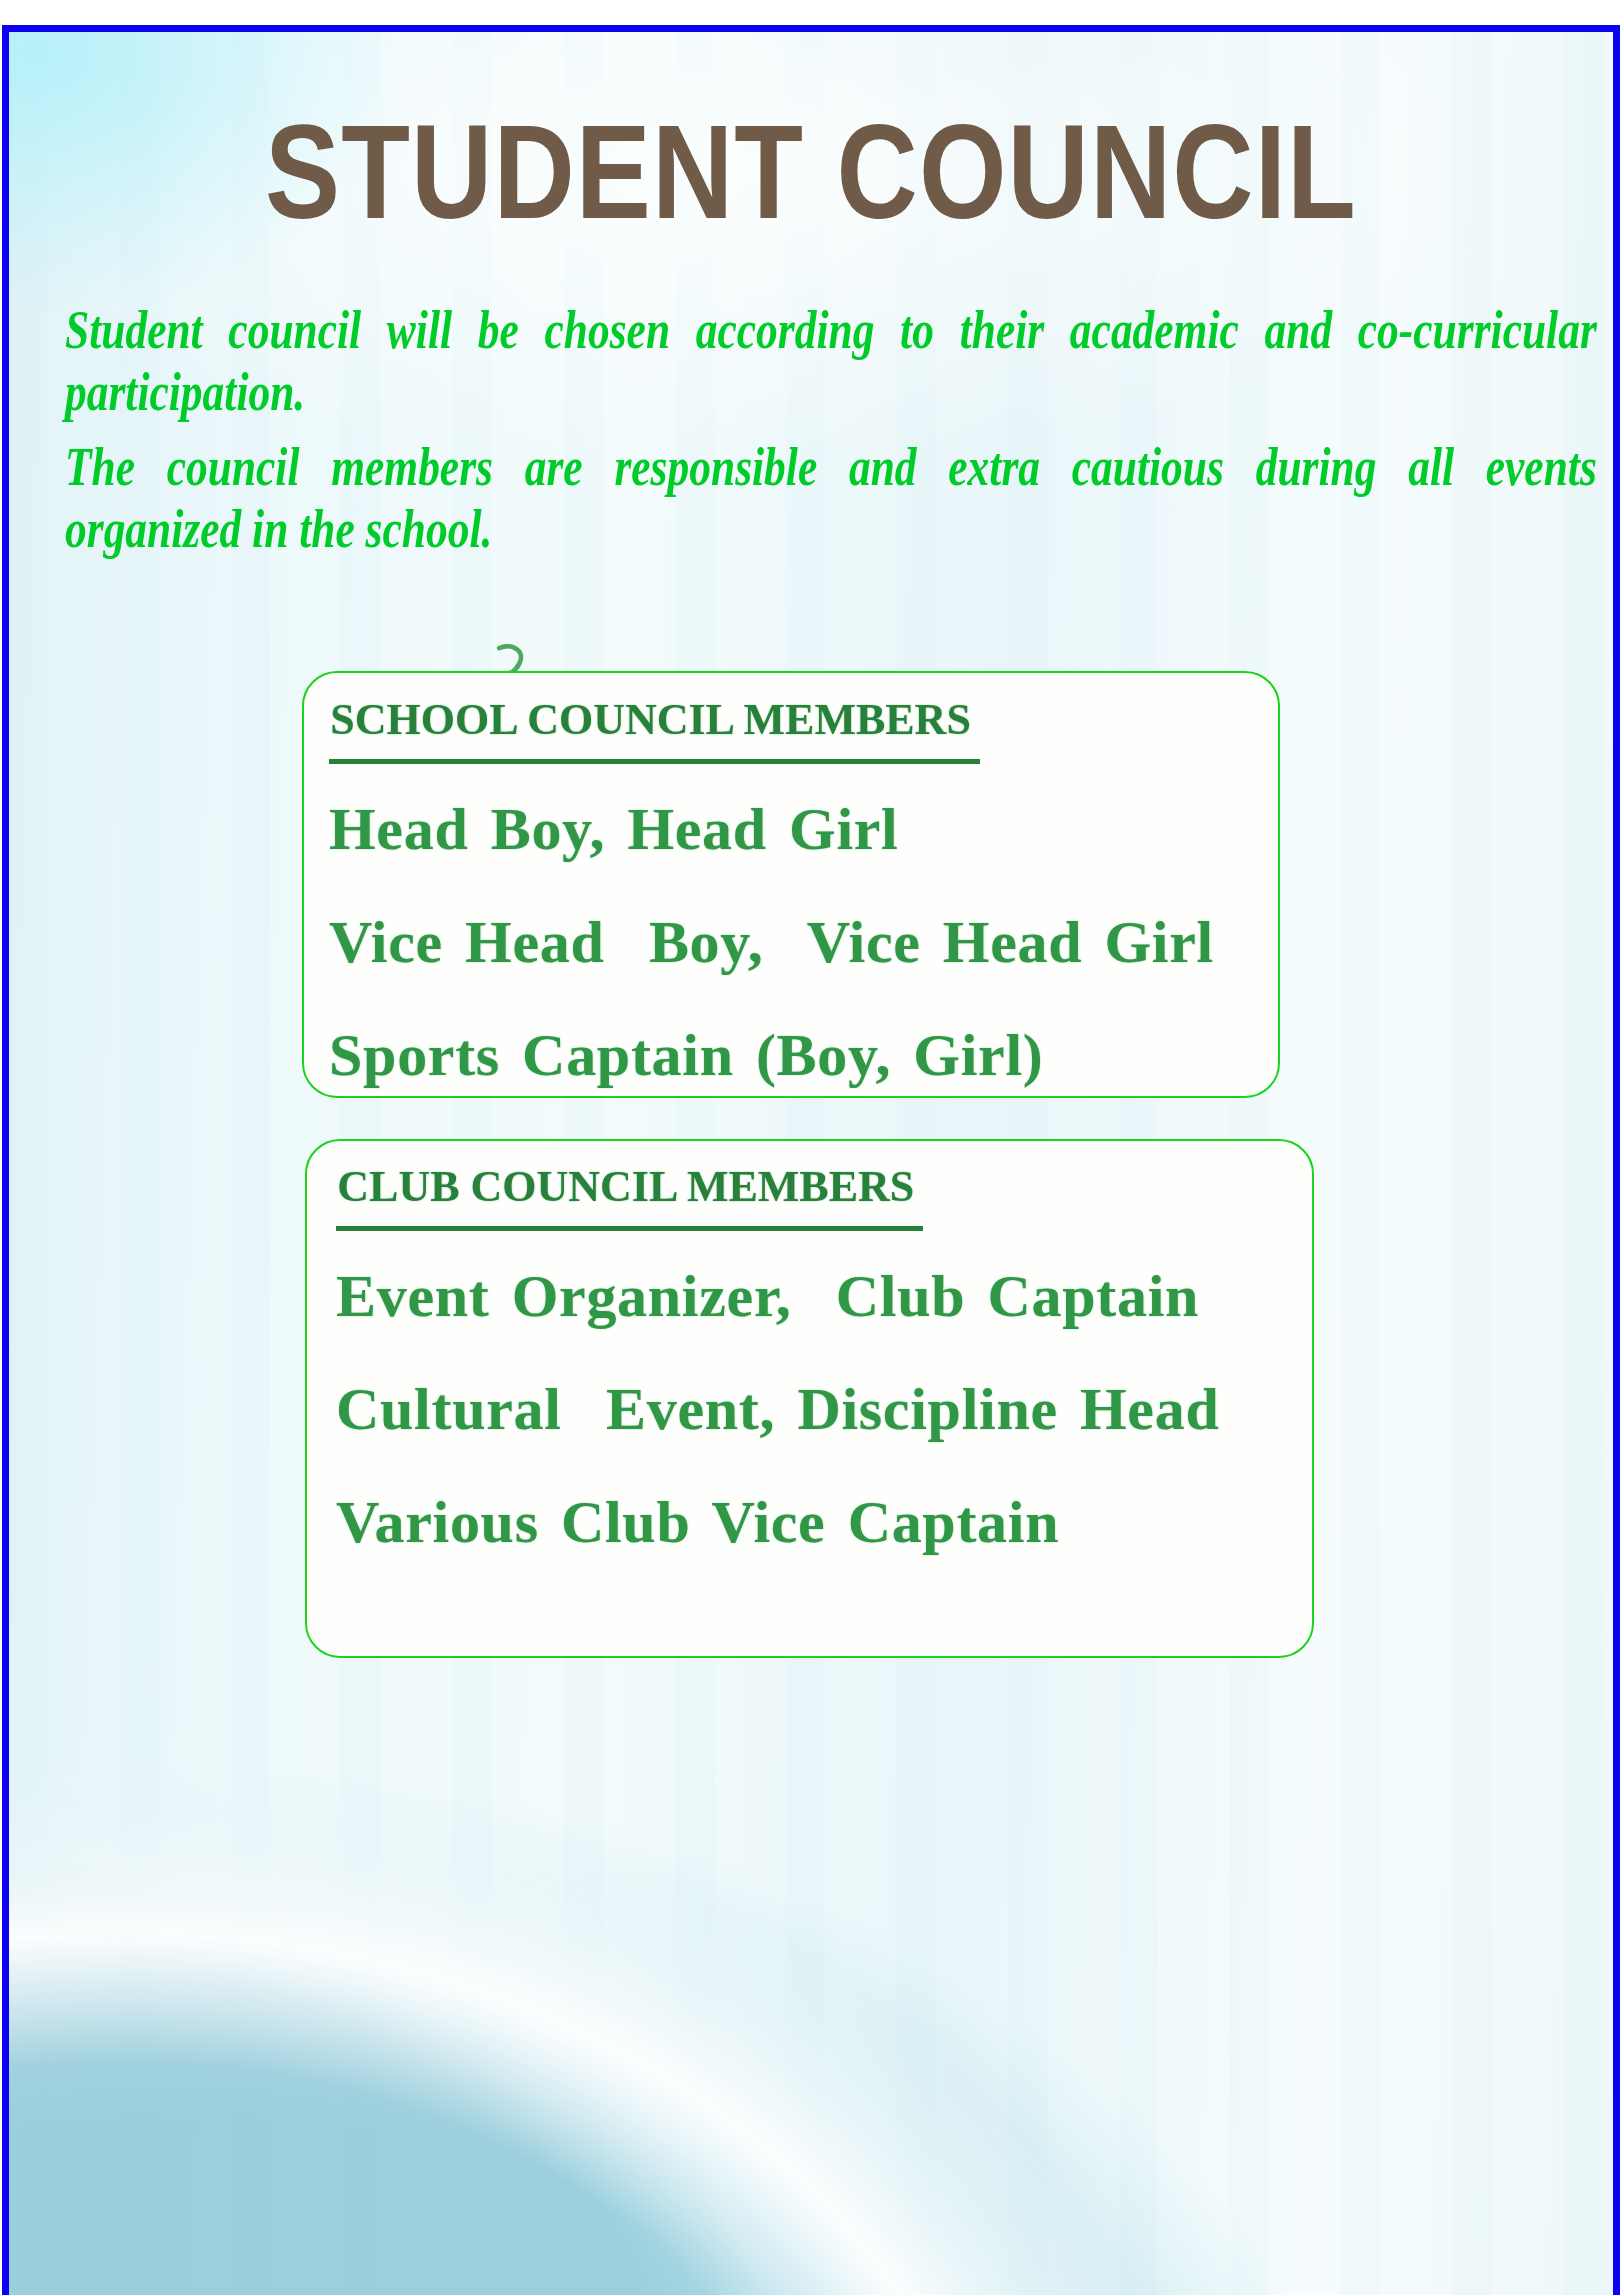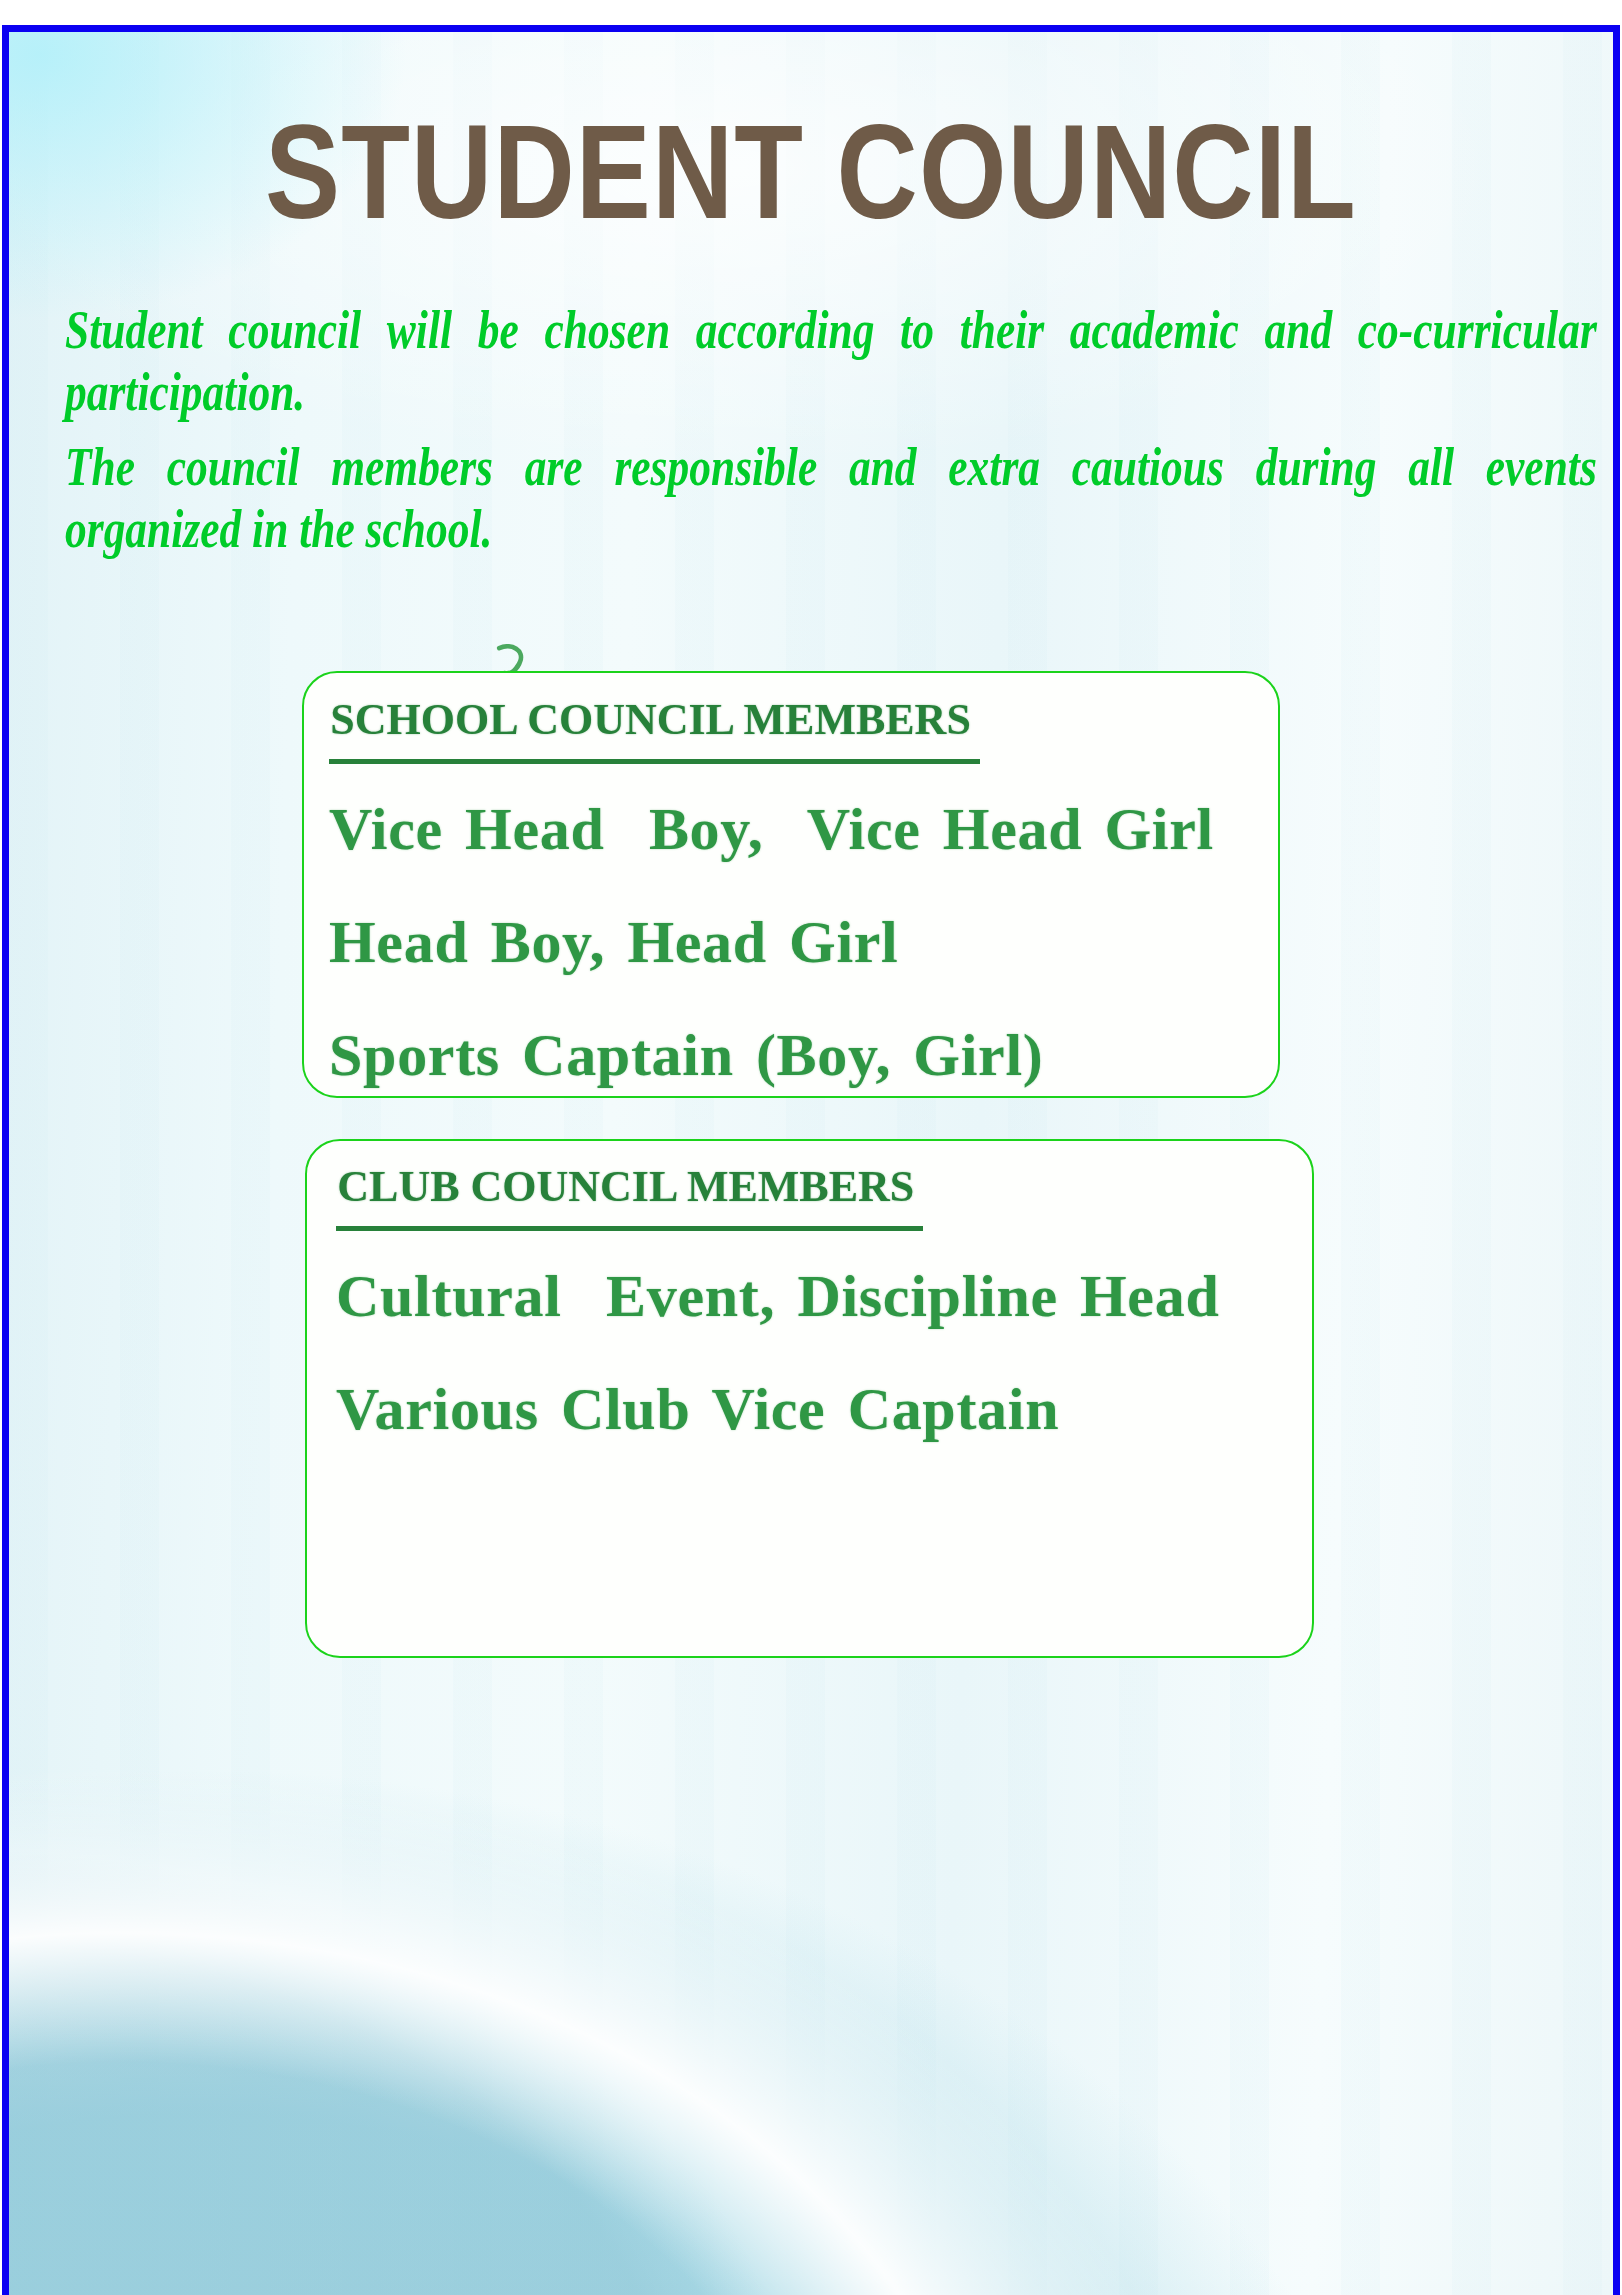--- a/index.html
+++ b/index.html
@@ -125,29 +125,30 @@
       </div>
     </div>
 
     <svg class="stray-mark" viewBox="0 0 70 62">
       <path d="M14,6 C34,-2 52,10 46,26 C40,42 24,50 16,58 M46,26 C42,40 30,46 22,44" fill="none" stroke="#2f9a43" stroke-width="7" stroke-linecap="round" opacity="0.85"></path>
     </svg>
 
     <div class="council-box box-school">
       <span class="box-heading">SCHOOL COUNCIL MEMBERS</span>
       <div class="box-lines">
+        <div class="box-line">Head Boy, Head Girl</div>
         <div class="box-line">Vice Head  Boy,  Vice Head Girl</div>
-        <div class="box-line">Head Boy, Head Girl</div>
         <div class="box-line">Sports Captain (Boy, Girl)</div>
       </div>
     </div>
 
     <div class="council-box box-club">
       <span class="box-heading">CLUB COUNCIL MEMBERS</span>
       <div class="box-lines">
+        <div class="box-line">Event Organizer,  Club Captain</div>
         <div class="box-line">Cultural  Event, Discipline Head</div>
         <div class="box-line">Various Club Vice Captain</div>
       </div>
     </div>
 
   </div>
 </div>
 
 
 </body></html>

